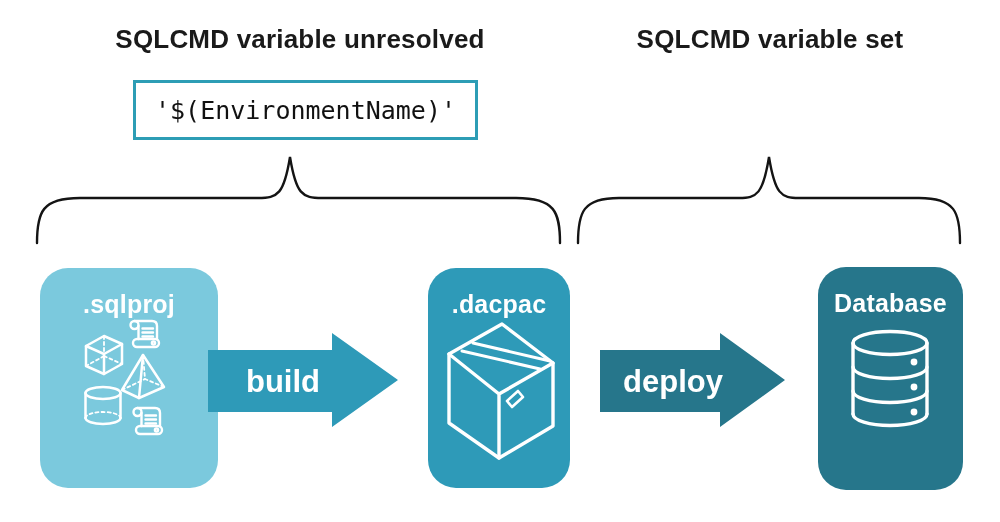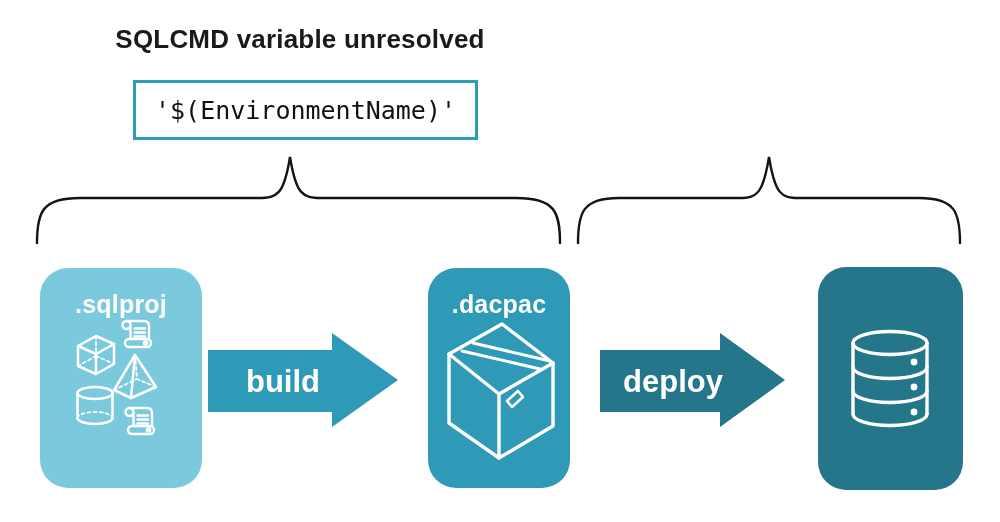--- a/index.html
+++ b/index.html
@@ -15,41 +15,42 @@
   .heading.right{left:610px;width:320px;}
   .codebox{
     position:absolute;top:80px;height:54px;background:#ffffff;
     border:3px solid #2D9DB5;display:flex;align-items:center;justify-content:center;
     font-family:"DejaVu Sans Mono", monospace;font-size:25px;color:#111111;white-space:nowrap;text-align:center;
   }
   .codebox.left{left:133px;width:339px;}
   .codebox.right{left:667px;width:195px;}
   .brace{position:absolute;}
   .card{position:absolute;border-radius:28px;}
-  .card.sqlproj{left:40px;top:268px;width:162px;height:220px;}
+  .card.sqlproj{left:40px;top:268px;width:138px;height:220px;padding-left:40px;}
   .card.dacpac{left:428px;top:268px;width:142px;height:220px;}
   .card.database{left:818px;top:267px;width:145px;height:223px;}
   .card-label{
     position:absolute;top:22px;left:0;right:0;text-align:center;color:#ffffff;
     font-size:25px;font-weight:bold;letter-spacing:0.2px;
   }
   .card-icon{position:absolute;left:0;top:0;width:100%;height:100%;}
   .arrow{position:absolute;top:330px;width:200px;height:100px;}
   .arrow.build{left:205px;}
   .arrow.deploy{left:597px;}
   .arrow text{
     font-family:"Liberation Sans", sans-serif;font-size:31px;font-weight:bold;fill:#ffffff;
   }
 </style>
 </head>
 <body>
 
 <div class="canvas">
 
   <div class="heading left">SQLCMD variable unresolved</div>
+  <div class="heading right">SQLCMD variable set</div>
 
   <div class="codebox left">
     <span>'$(EnvironmentName)'</span>
   </div>
 
   <svg class="brace" style="left:32px;top:150px;" width="532" height="96" viewBox="0 0 532 96">
     <path d="M 5 93 C 5 62 10 48 48 48 L 226 48 C 246 48 252 44 258 7 C 264 44 270 48 290 48 L 484 48 C 523 48 528 62 528 93" fill="none" stroke-width="2.4" stroke-linecap="round" stroke="#141414"></path>
   </svg>
   <svg class="brace" style="left:574px;top:150px;" width="390" height="96" viewBox="0 0 390 96">
     <path d="M 4 93 C 4 62 9 48 45 48 L 165 48 C 183 48 189 44 195 7 C 201 44 207 48 225 48 L 345 48 C 381 48 386 62 386 93" fill="none" stroke-width="2.4" stroke-linecap="round" stroke="#141414"></path>
@@ -110,20 +111,21 @@
       </g>
     </svg>
   </div>
 
   <svg class="arrow deploy" viewBox="0 0 200 100">
     <polygon points="3,20 123,20 123,3 188,50 123,97 123,82 3,82" fill="#26768B"></polygon>
     <text x="76" y="62" text-anchor="middle">deploy</text>
   </svg>
 
   <div class="card database" style="background: rgb(38, 118, 139);">
+    <div class="card-label">Database</div>
     <svg class="card-icon" viewBox="0 0 145 223">
       <g fill="none" stroke="#FFFFFF" stroke-width="3.4" stroke-linecap="round">
         <ellipse cx="72" cy="76" rx="37" ry="11.5"></ellipse>
         <path d="M 35 76 V 147 M 109 76 V 147"></path>
         <path d="M 35 147 A 37 11.5 0 0 0 109 147"></path>
         <path d="M 35 100 A 37 11.5 0 0 0 109 100"></path>
         <path d="M 35 124 A 37 11.5 0 0 0 109 124"></path>
       </g>
       <circle cx="96" cy="95" r="3.4" fill="#FFFFFF"></circle>
       <circle cx="96" cy="120" r="3.4" fill="#FFFFFF"></circle>

